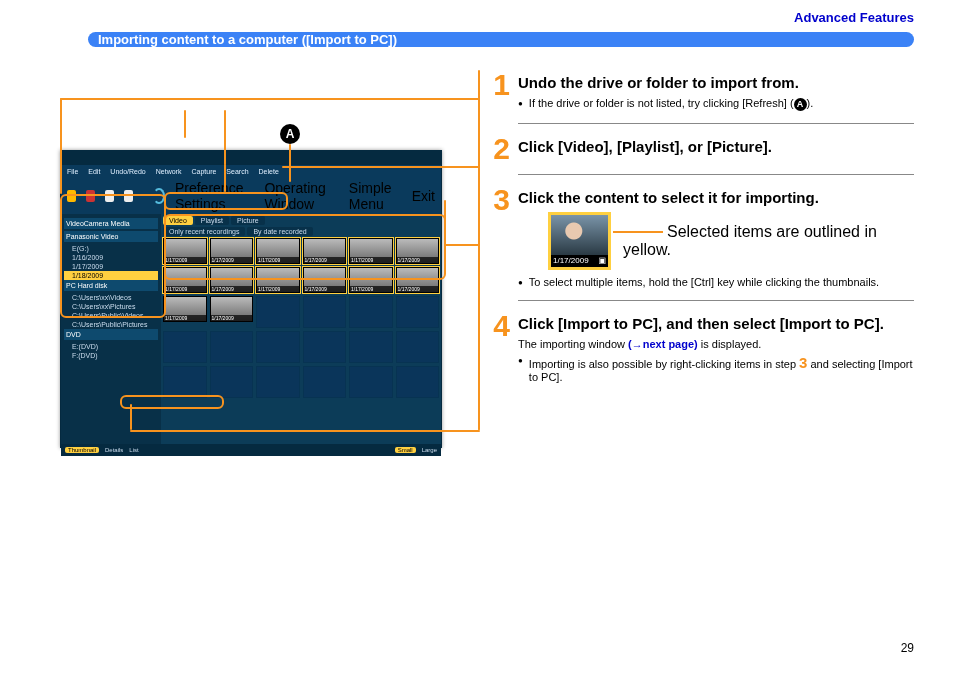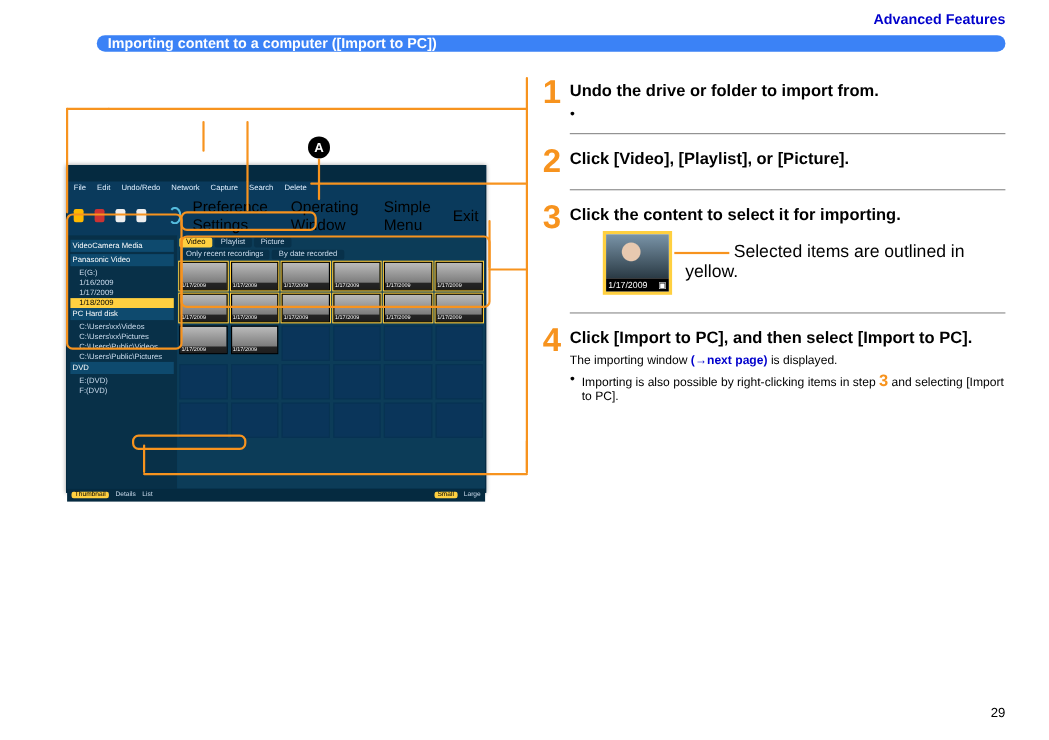--- a/index.html
+++ b/index.html
@@ -260,20 +260,23 @@
   <div class="co-line-v" style="left:478px; top:400px; height:30px;"></div>
 
   <div class="right-col">
 
     <div class="step">
       <div class="num">1</div>
       <div class="body">
         <div class="step-title">Undo the drive or folder to import from.</div>
         <div class="bullet-row">
           <span class="dot"></span>
+          <span>
+            <span>If the drive or folder is not listed, try clicking [Refresh] (</span><span class="inline-a">A</span><span>).</span>
+          </span>
         </div>
       </div>
     </div>
 
     <hr class="div">
 
     <div class="step">
       <div class="num">2</div>
       <div class="body">
         <div class="step-title">Click [Video], [Playlist], or [Picture].</div>
@@ -292,20 +295,24 @@
             <div class="tbar">
               <span>1/17/2009</span>
               <span>▣</span>
             </div>
           </div>
           <div style="position:relative;">
             <div style="position:absolute; left:-10px; top:8px; width:50px; height:2px; background:#f7931e;"></div>
             <span style="font-size:16px; margin-left:44px;">Selected items are outlined in yellow.</span>
           </div>
         </div>
+        <div class="bullet-row">
+          <span class="dot"></span>
+          <span>To select multiple items, hold the [Ctrl] key while clicking the thumbnails.</span>
+        </div>
       </div>
     </div>
 
     <hr class="div">
 
     <div class="step">
       <div class="num">4</div>
       <div class="body">
         <div class="step-title">Click [Import to PC], and then select [Import to PC].</div>
         <div class="sub">

